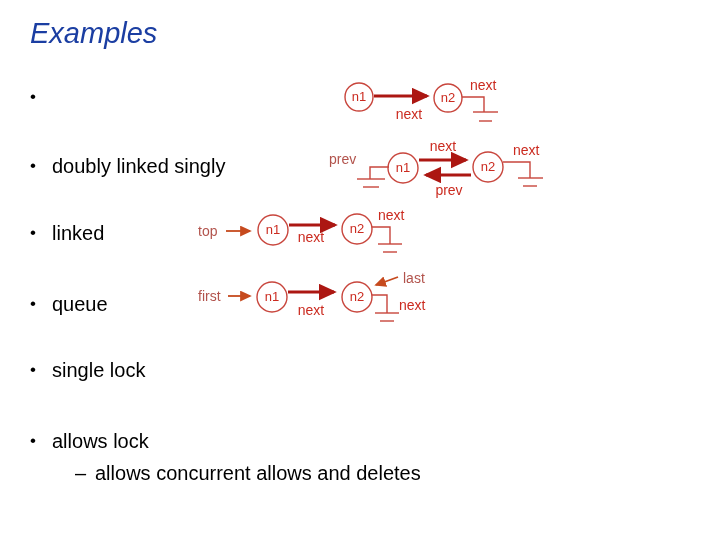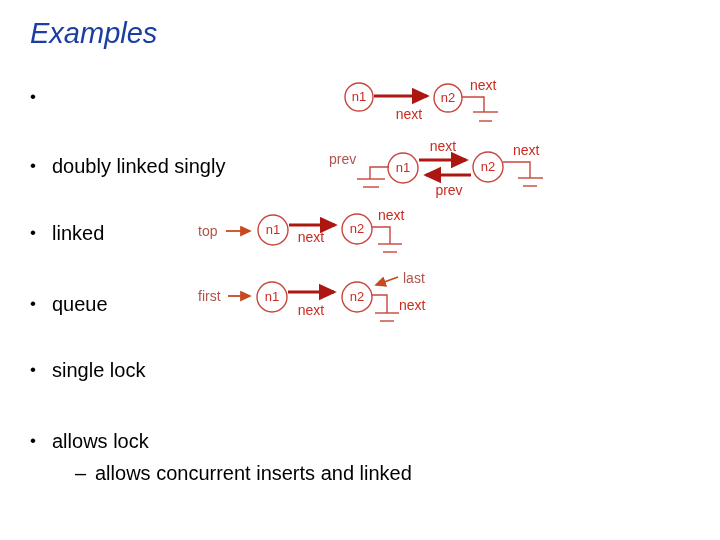--- a/index.html
+++ b/index.html
@@ -75,21 +75,21 @@
   <div class="bullet b5">
     <span class="dot">•</span>
     <span>single lock</span>
   </div>
   <div class="bullet b6">
     <span class="dot">•</span>
     <span>allows lock</span>
   </div>
   <div class="sub-bullet sb1">
     <span class="dash">–</span>
-    <span>allows concurrent inserts and linked</span>
+    <span>allows concurrent allows and deletes</span>
   </div>
 
   <svg class="diagram d-singly" width="180" height="62">
     <circle class="node-circle" cx="19" cy="27" r="14"></circle>
     <text class="node" x="19" y="31">n1</text>
     <line class="edge" x1="34" y1="26" x2="87" y2="26" marker-end="url(#ah-dark)"></line>
     <text x="69" y="49" text-anchor="middle">next</text>
     <circle class="node-circle" cx="108" cy="28" r="14"></circle>
     <text class="node" x="108" y="32">n2</text>
     <text x="130" y="20">next</text>

